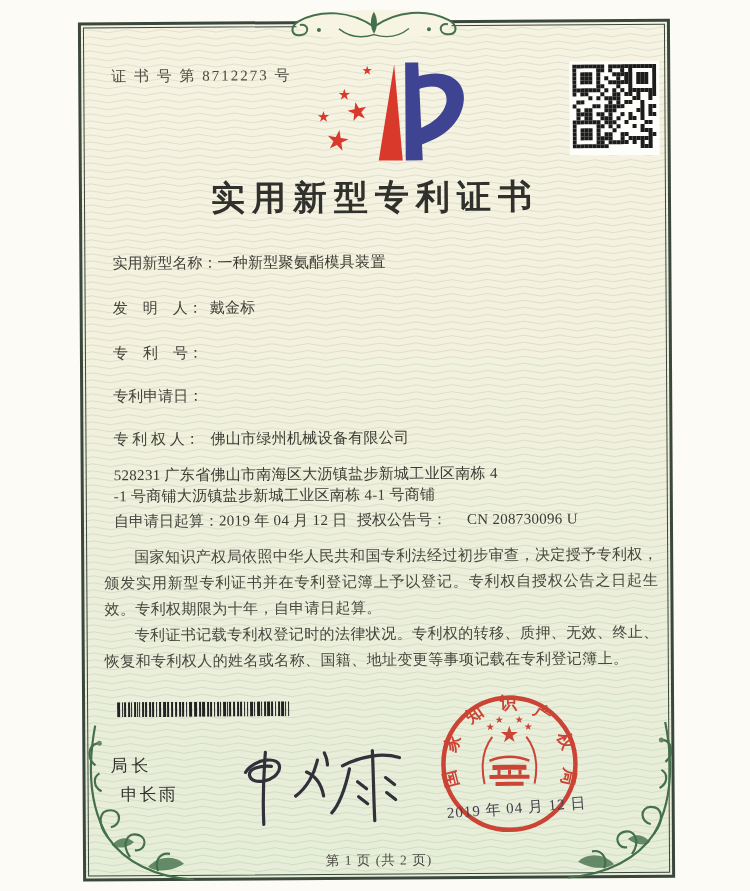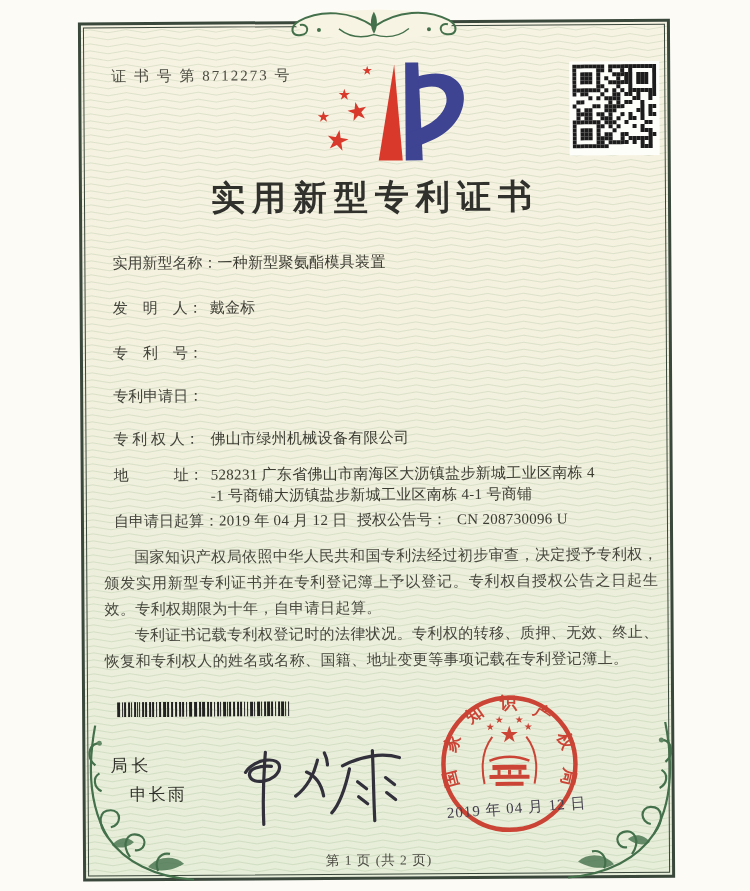--- a/index.html
+++ b/index.html
@@ -29,21 +29,21 @@
     letter-spacing:7px;color:#30302c;}
   .field-row{left:30px;width:560px;font-size:15px;line-height:21px;display:flex;}
   .field-label{display:inline-block;min-width:97px;white-space:nowrap;color:#42423a;font-family:Liberation Serif, serif;}
   .field-value{color:#3c3c33;letter-spacing:0.3px;}
   .pair{position:absolute;top:0;display:flex;white-space:nowrap;}
   .paragraphs{left:20px;top:519px;width:554px;font-size:15px;line-height:26px;color:#47473e;
     text-align:justify;letter-spacing:0.4px;}
   .paragraphs p{margin:0;text-indent:2em;}
   .barcode-wrap{left:32px;top:677px;}
   .director-title{left:25px;top:729px;font-size:17px;letter-spacing:4px;color:#34342e;}
-  .director-name{left:44px;top:758px;font-size:17px;letter-spacing:2px;color:#34342e;}
+  .director-name{left:35px;top:758px;font-size:17px;letter-spacing:2px;color:#34342e;}
   .signature{left:142px;top:712px;}
   .seal{left:349px;top:666px;opacity:0.93;}
   .seal-date{left:361px;top:776px;font-size:15px;font-weight:500;color:#45404e;
     letter-spacing:1px;transform:rotate(-4deg);white-space:nowrap;}
   .footer{left:0;top:828px;width:100%;text-align:center;font-size:13.5px;
     letter-spacing:1px;color:#4a4a42;}
   .qr-wrap{left:488px;top:39px;background:#fdfdfa;padding:3px;}
   .logo{left:220px;top:33px;}
   .ornament-top{left:198px;top:-19px;}
   .flourish-bl{left:-20px;top:700px;}
@@ -465,33 +465,32 @@
     <span class="field-label">专　利　号：</span>
   </div>
   <div class="abs field-row" style="top:361px">
     <span class="field-label">专利申请日：</span>
   </div>
   <div class="abs field-row" style="top:404px">
     <span class="field-label">专 利 权 人：</span>
     <span class="field-value">佛山市绿州机械设备有限公司</span>
   </div>
   <div class="abs field-row" style="top:440px">
-    <span class="field-label">地　　　址：</span>
     <span class="field-value">
       <div>528231 广东省佛山市南海区大沥镇盐步新城工业区南栋 4</div>
       <div>-1 号商铺大沥镇盐步新城工业区南栋 4-1 号商铺</div>
     </span>
   </div>
   <div class="abs field-row" style="top:486px;display:block">
     <span class="pair" style="left:0">
       <span class="field-label">自申请日起算：</span>
       <span class="field-value">2019 年 04 月 12 日</span>
     </span>
     <span class="pair" style="left:243px">
-      <span class="field-label" style="min-width:0;margin-right:10px">授权公告号：</span>
+      <span class="field-label" style="min-width:0;margin-right:20px">授权公告号：</span>
       <span class="field-value">CN 208730096 U</span>
     </span>
   </div>
 
   <div class="abs paragraphs">
     <p>国家知识产权局依照中华人民共和国专利法经过初步审查，决定授予专利权，颁发实用新型专利证书并在专利登记簿上予以登记。专利权自授权公告之日起生效。专利权期限为十年，自申请日起算。</p>
     <p>专利证书记载专利权登记时的法律状况。专利权的转移、质押、无效、终止、恢复和专利权人的姓名或名称、国籍、地址变更等事项记载在专利登记簿上。</p>
   </div>
 
   <div class="abs barcode-wrap">

